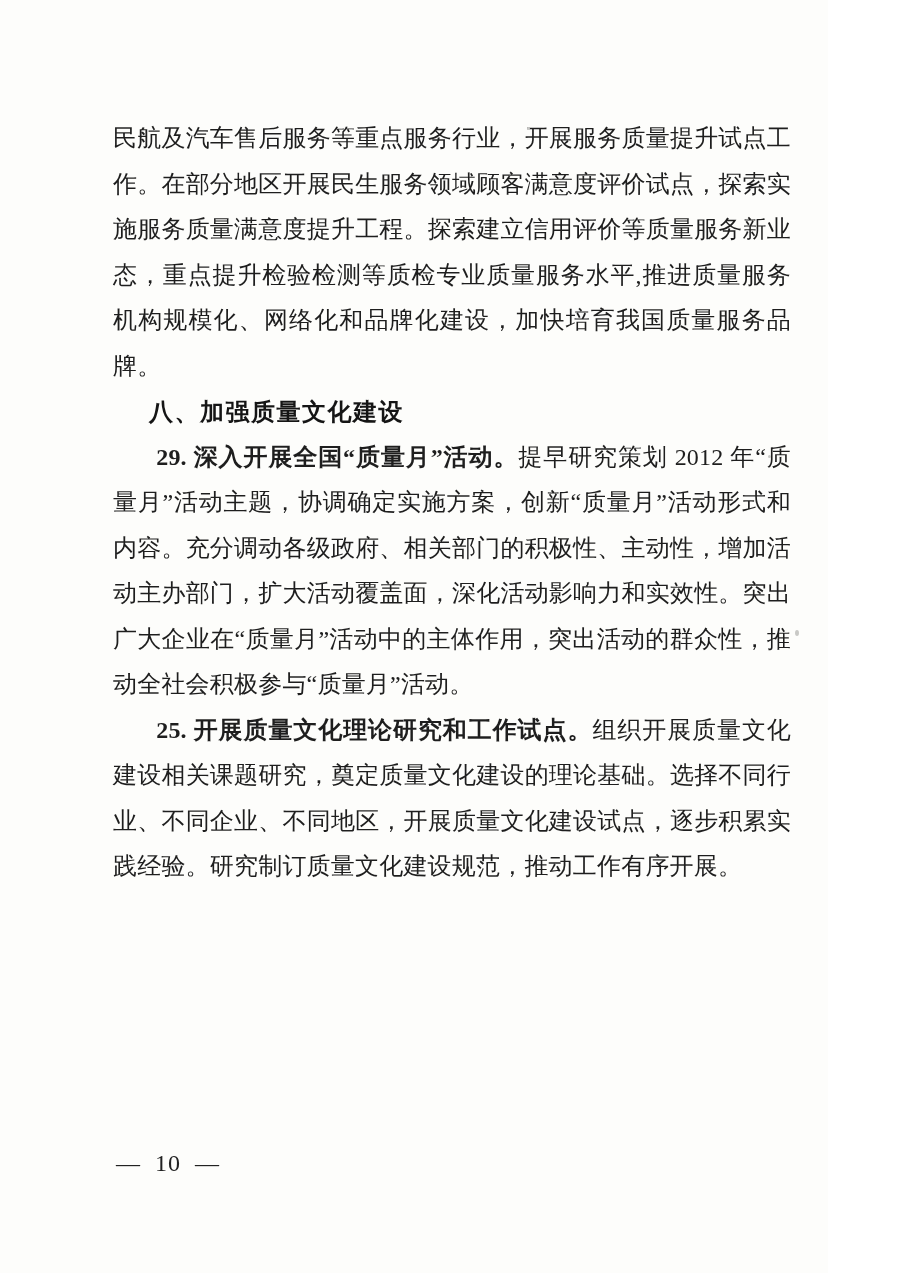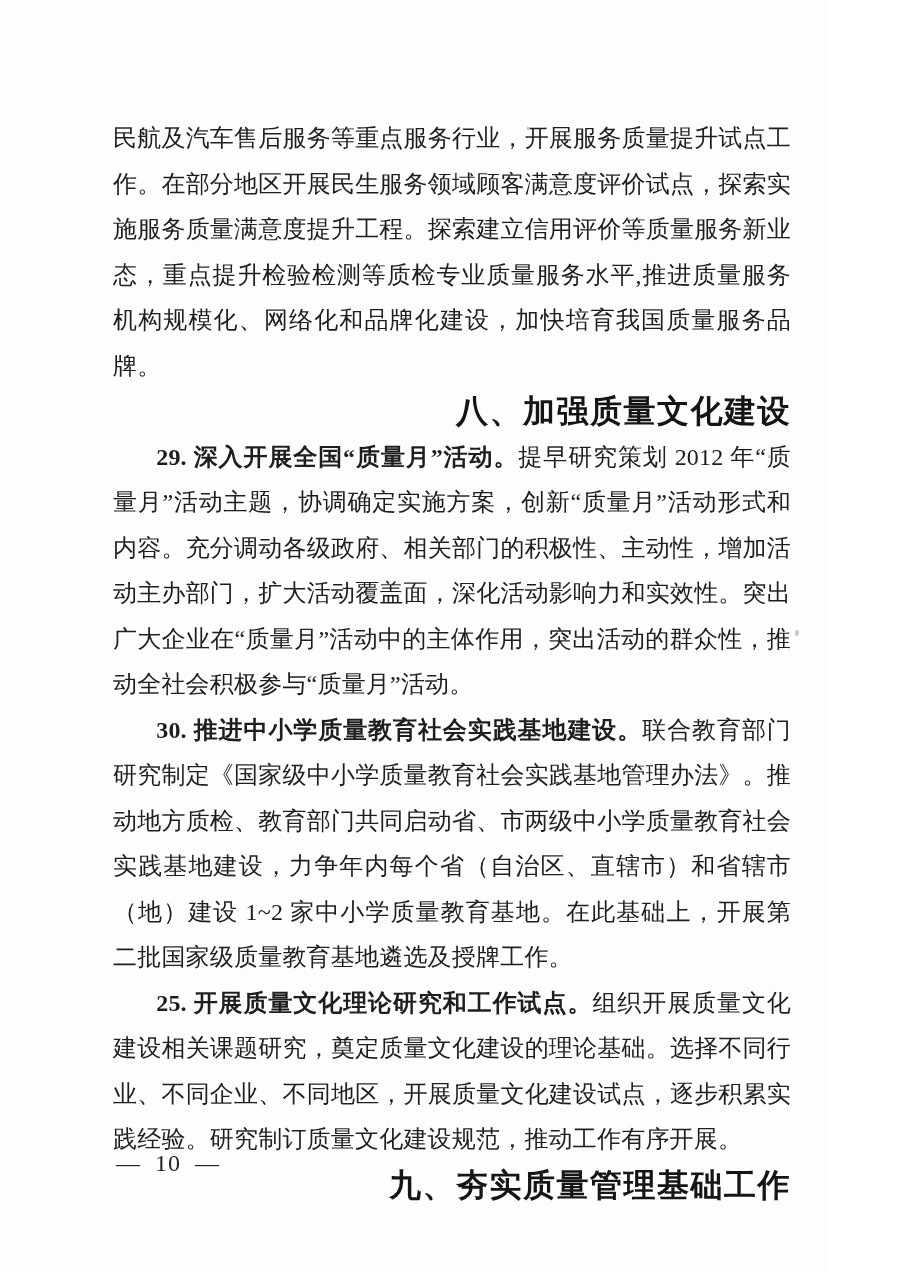--- a/index.html
+++ b/index.html
@@ -36,27 +36,26 @@
   .para.continuation {
     text-indent: 0;
   }
   .lead {
     font-weight: bold;
     margin-top: 12px;
   }
   .heading {
     font-family: "Liberation Sans", "DejaVu Sans", sans-serif;
     font-weight: 700;
-    font-size: 32px;
+    font-size: 24px;
     line-height: 45.5px;
     margin: 0;
     text-indent: 1.5em;
     color: #151515;
     letter-spacing: 1.5px;
-    text-align: right;
   }
   .footer {
     position: absolute;
     left: 116px;
     top: 1150px;
     font-size: 24px;
     letter-spacing: 1px;
     color: #222222;
     white-space: pre;
     text-align: center;
@@ -75,25 +74,23 @@
 
 <div class="page">
   <div class="content">
 
     <p class="para continuation">民航及汽车售后服务等重点服务行业，开展服务质量提升试点工作。在部分地区开展民生服务领域顾客满意度评价试点，探索实施服务质量满意度提升工程。探索建立信用评价等质量服务新业态，重点提升检验检测等质检专业质量服务水平,推进质量服务机构规模化、网络化和品牌化建设，加快培育我国质量服务品牌。</p>
 
     <h2 class="heading">八、加强质量文化建设</h2>
 
     <p class="para"><span class="lead">29. 深入开展全国“质量月”活动。</span><span>提早研究策划 2012 年“质量月”活动主题，协调确定实施方案，创新“质量月”活动形式和内容。充分调动各级政府、相关部门的积极性、主动性，增加活动主办部门，扩大活动覆盖面，深化活动影响力和实效性。突出广大企业在“质量月”活动中的主体作用，突出活动的群众性，推动全社会积极参与“质量月”活动。</span></p>
 
-    <p class="para"><span class="lead">30. 推进中小学质量教育社会实践基地建设。</span><span>联合教育部门研究制定《国家级中小学质量教育社会实践基地管理办法》。推动地方质检、教育部门共同启动省、市两级中小学质量教育社会实践基地建设，力争年内每个省（自治区、直辖市）和省辖市（地）建设 1~2 家中小学质量教育基地。在此基础上，开展第二批国家级质量教育基地遴选及授牌工作。</span></p>
 
     <p class="para"><span class="lead">25. 开展质量文化理论研究和工作试点。</span><span>组织开展质量文化建设相关课题研究，奠定质量文化建设的理论基础。选择不同行业、不同企业、不同地区，开展质量文化建设试点，逐步积累实践经验。研究制订质量文化建设规范，推动工作有序开展。</span></p>
 
-    <h2 class="heading">九、夯实质量管理基础工作</h2>
 
   </div>
 
   <div class="footer">—  10  —</div>
 
   <div class="speck s1"></div>
   <div class="speck s2"></div>
   <div class="speck s3"></div>
 </div>
 

